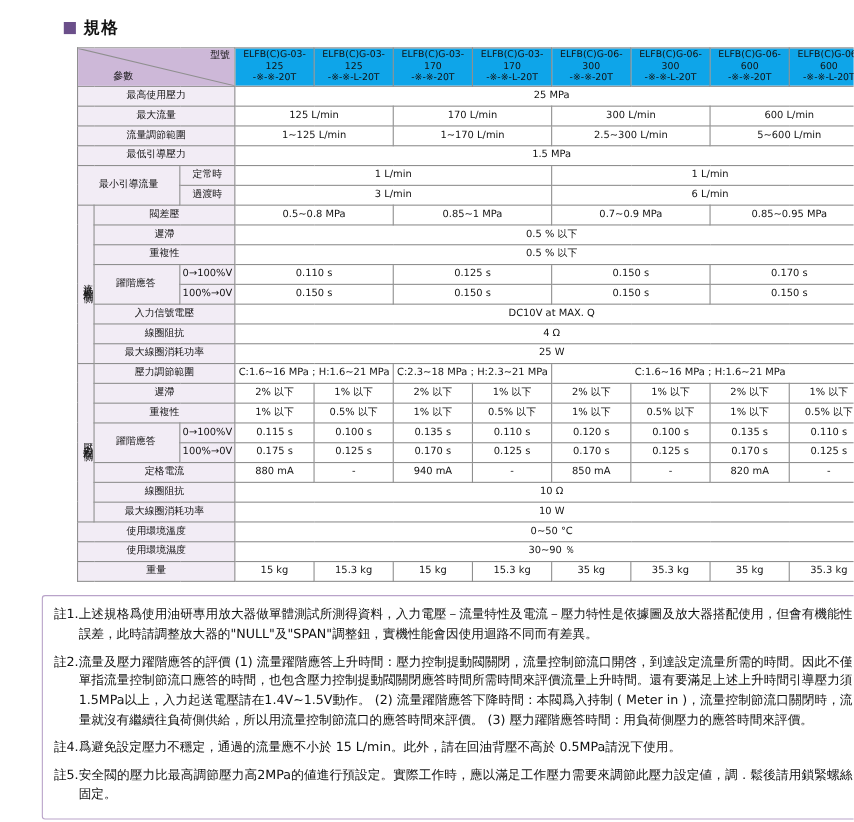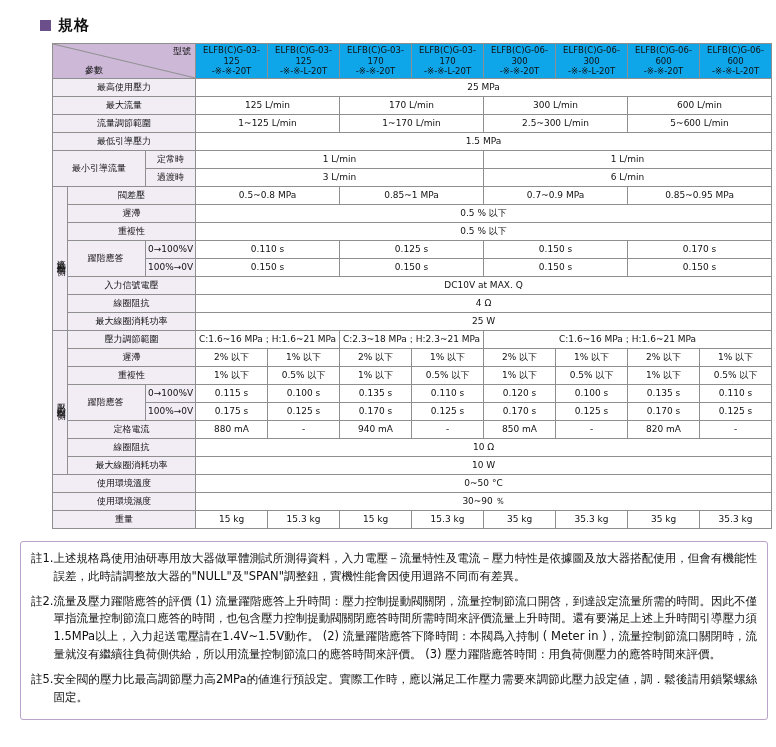--- a/index.html
+++ b/index.html
@@ -4,21 +4,21 @@
 <style>
   html,body{margin:0;padding:0;}
   body{
     width:776px;height:747px;
     background:#ffffff;
     font-family:"DejaVu Sans","Liberation Sans",sans-serif;
     font-size:11px;
     color:#111;
     overflow:hidden;
   }
-  .page{position:relative;width:776px;height:747px;box-sizing:border-box;padding:10px 6px;}
+  .page{position:relative;width:776px;height:747px;box-sizing:border-box;padding:10px 24px;}
 
   
   .heading{display:flex;align-items:center;gap:7px;margin:6px 0 8px 34px;}
   .heading .sq{width:11px;height:11px;background:#6b4f8a;display:inline-block;}
   .heading .txt{font-size:15px;font-weight:bold;letter-spacing:1px;color:#111;}
 
   
   table.spec{
     border-collapse:collapse;
     table-layout:fixed;
@@ -296,19 +296,23 @@
     <div id="notes-container">
         <div class="note">
        <span class="tag">註1.</span>
        <span class="body">上述規格爲使用油研專用放大器做單體測試所測得資料，入力電壓－流量特性及電流－壓力特性是依據圖及放大器搭配使用，但會有機能性誤差，此時請調整放大器的"NULL"及"SPAN"調整鈕，實機性能會因使用迴路不同而有差異。</span>
      </div>
         <div class="note">
        <span class="tag">註2.</span>
        <span class="body">流量及壓力躍階應答的評價 (1) 流量躍階應答上升時間：壓力控制提動閥關閉，流量控制節流口開啓，到達設定流量所需的時間。因此不僅單指流量控制節流口應答的時間，也包含壓力控制提動閥關閉應答時間所需時間來評價流量上升時間。還有要滿足上述上升時間引導壓力須1.5MPa以上，入力起送電壓請在1.4V~1.5V動作。 (2) 流量躍階應答下降時間：本閥爲入持制 ( Meter in )，流量控制節流口關閉時，流量就沒有繼續往負荷側供給，所以用流量控制節流口的應答時間來評價。 (3) 壓力躍階應答時間：用負荷側壓力的應答時間來評價。</span>
      </div>
         <div class="note">
+       <span class="tag">註4.</span>
+       <span class="body">爲避免設定壓力不穩定，通過的流量應不小於 15 L/min。此外，請在回油背壓不高於 0.5MPa請況下使用。</span>
+     </div>
+        <div class="note">
        <span class="tag">註5.</span>
        <span class="body">安全閥的壓力比最高調節壓力高2MPa的値進行預設定。實際工作時，應以滿足工作壓力需要來調節此壓力設定値，調．鬆後請用鎖緊螺絲固定。</span>
      </div>
       </div>
   </div>
 
 </div>
 
 </body></html>

